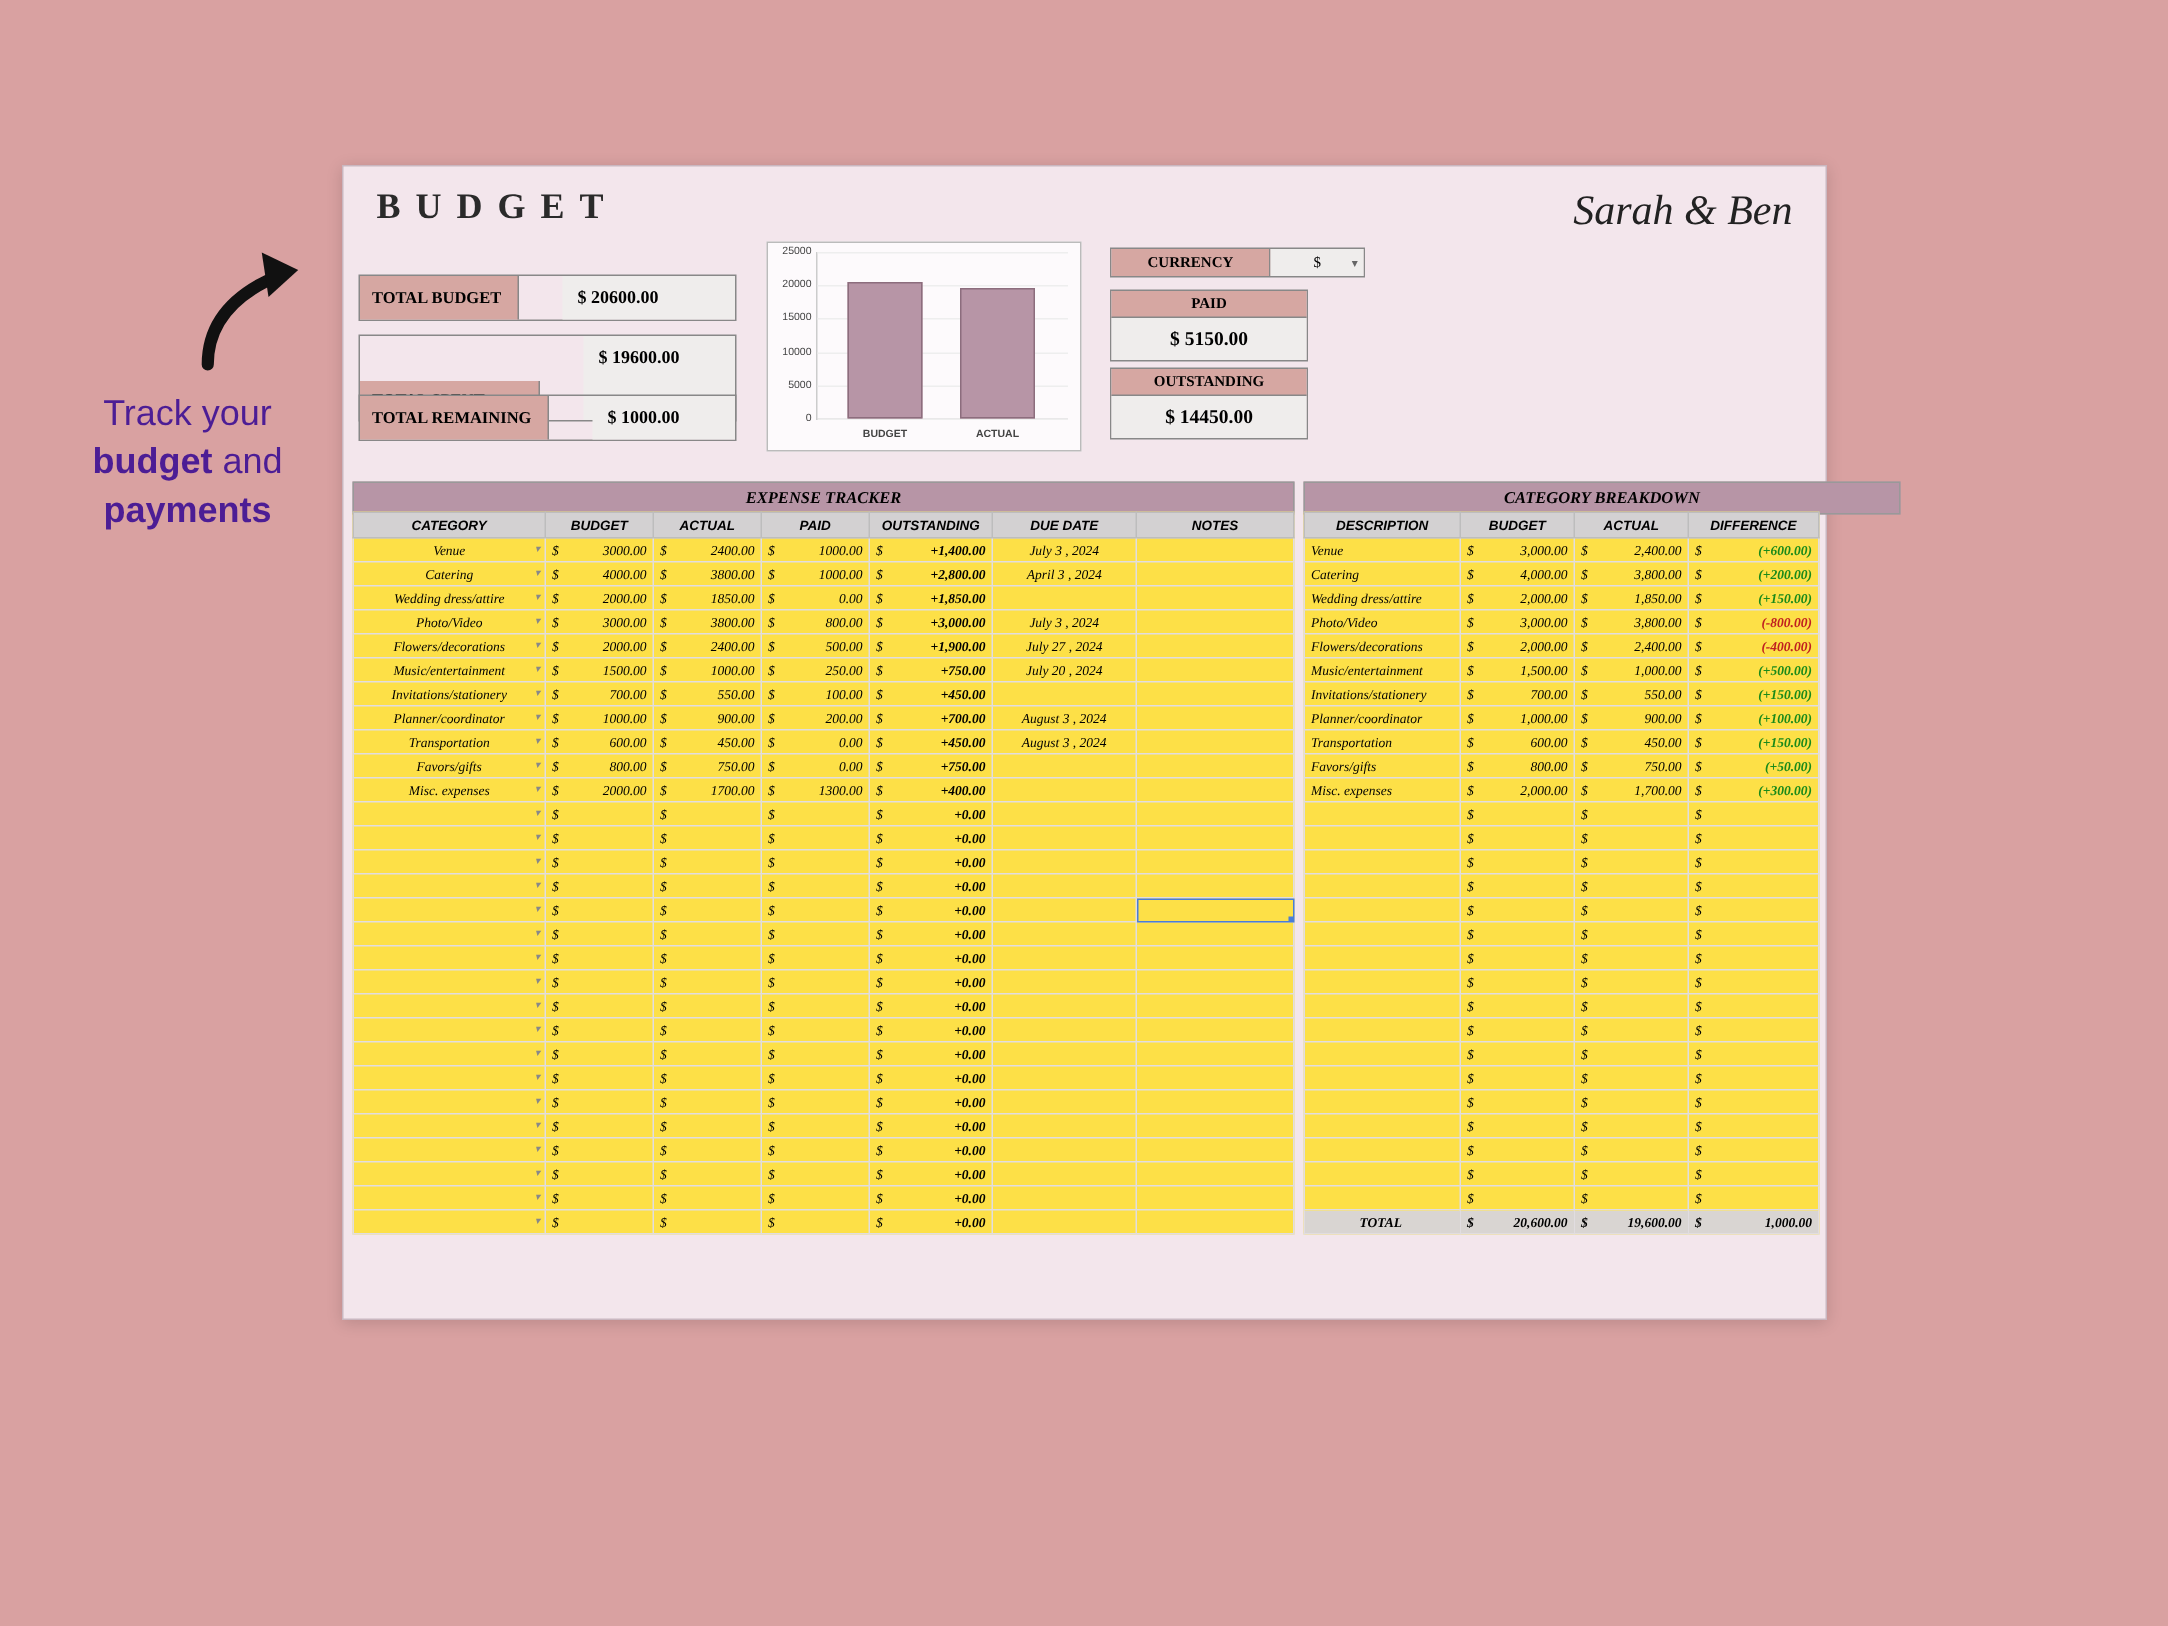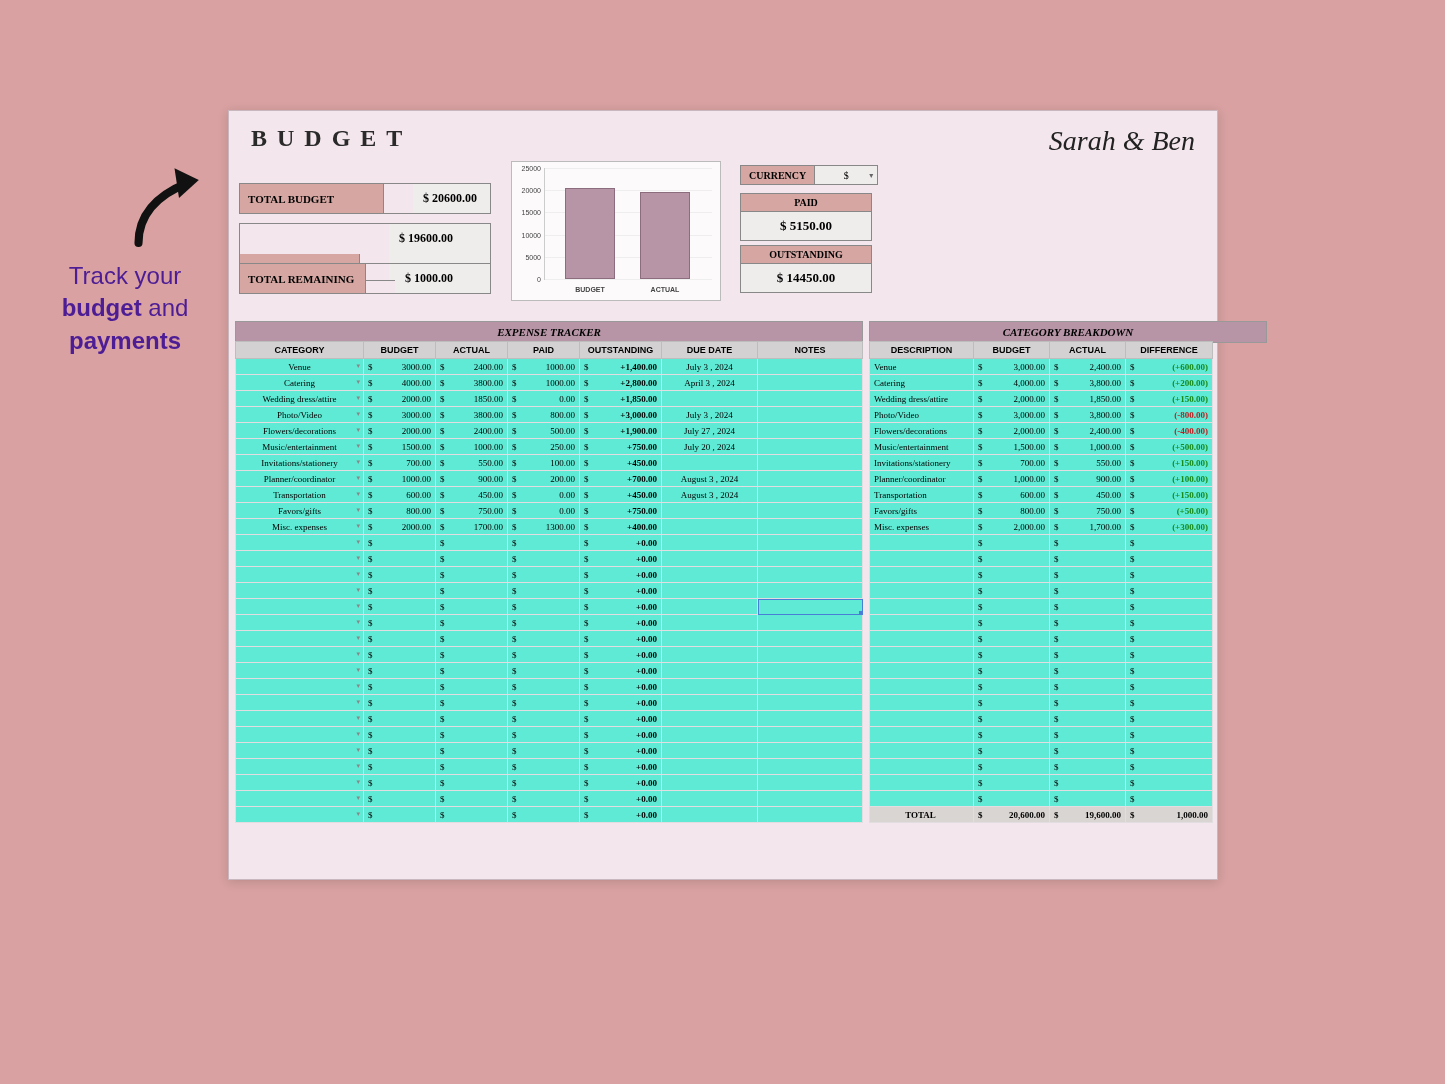--- a/index.html
+++ b/index.html
@@ -75,34 +75,34 @@
   }
   .summary-value {
     background: #efedec;
     font-size: 12px;
     font-weight: 700;
     padding: 7px 10px;
     flex: 1;
     margin-left: 29px;
   }
   .box-budget { left: 10px; top: 72px; width: 252px; }
-  .box-budget .summary-label { width: 144px; }
+  .box-budget .summary-label { width: 106px; }
   .box-spent  { left: 10px; top: 112px; width: 252px; }
   .box-spent .summary-label { width: 120px; margin-top: 30px; }
   .box-remain { left: 10px; top: 152px; width: 252px; }
   .box-remain .summary-label { width: 126px; }
 
   .currency-box {
     position: absolute;
     left: 511px; top: 54px;
     display: flex;
     border: 1px solid #888;
     height: 20px;
   }
-  .currency-box .summary-label{ padding: 2px 8px; font-size: 10px;}
+  .currency-box .summary-label{ padding: 2px 24px; font-size: 10px;}
   .currency-sel {
     background: #efedec;
     font-size: 10px;
     width: 62px;
     text-align: center;
     padding: 2px 4px;
     display: flex;
     align-items: center;
     justify-content: center;
     position: relative;
@@ -197,21 +197,22 @@
     padding: 4px;
     font-style: italic;
   }
   .tracker-title { left: 6px; top: 210px; width: 628px; }
   .breakdown-title { left: 640px; top: 210px; width: 398px; }
 
   table {
     position: absolute;
     border-collapse: collapse;
     font-size: 9px;
-    background: #5eead4;
+    background: #fde047;
+    font-style: italic;
   }
   table.tracker { left: 6px; top: 230px; width: 628px; table-layout: fixed; }
   table.breakdown { left: 640px; top: 230px; width: 344px; table-layout: fixed; }
   th {
     background: #d3d1d2;
     border: 1px solid #bdbdbd;
     padding: 3px 2px;
     font-size: 9px;
     font-weight: 700;
     font-family: Arial, sans-serif;

